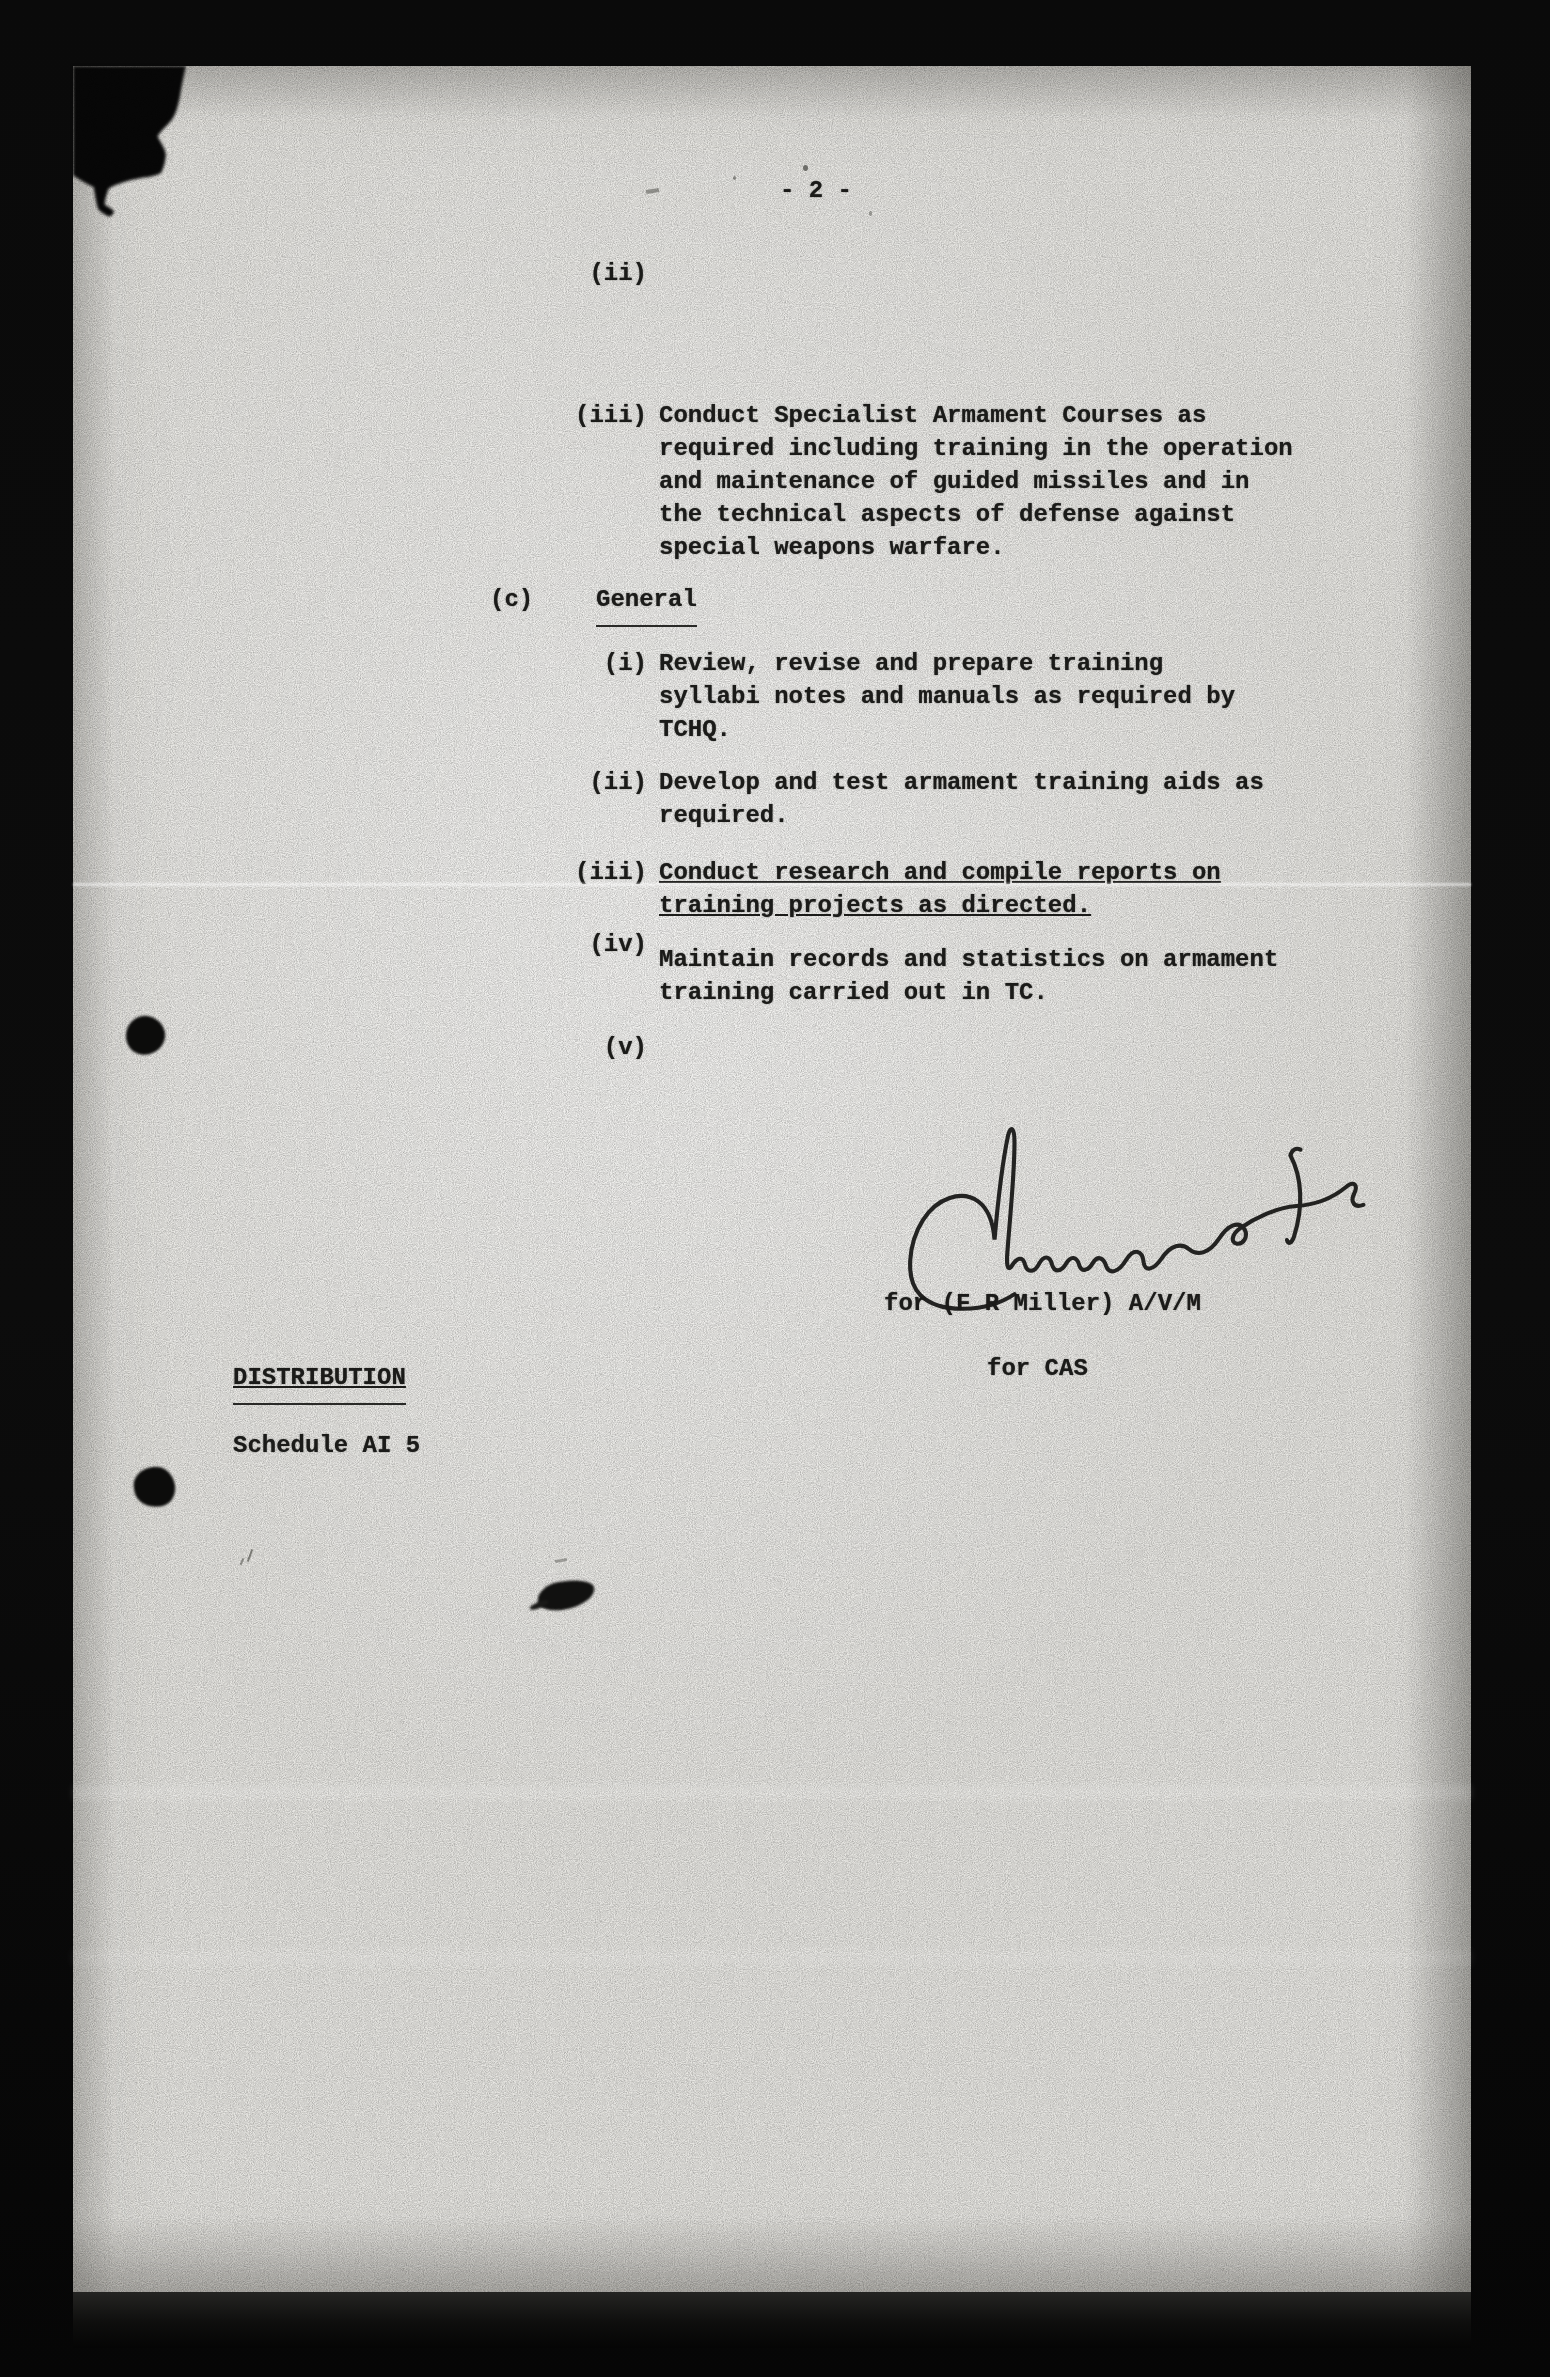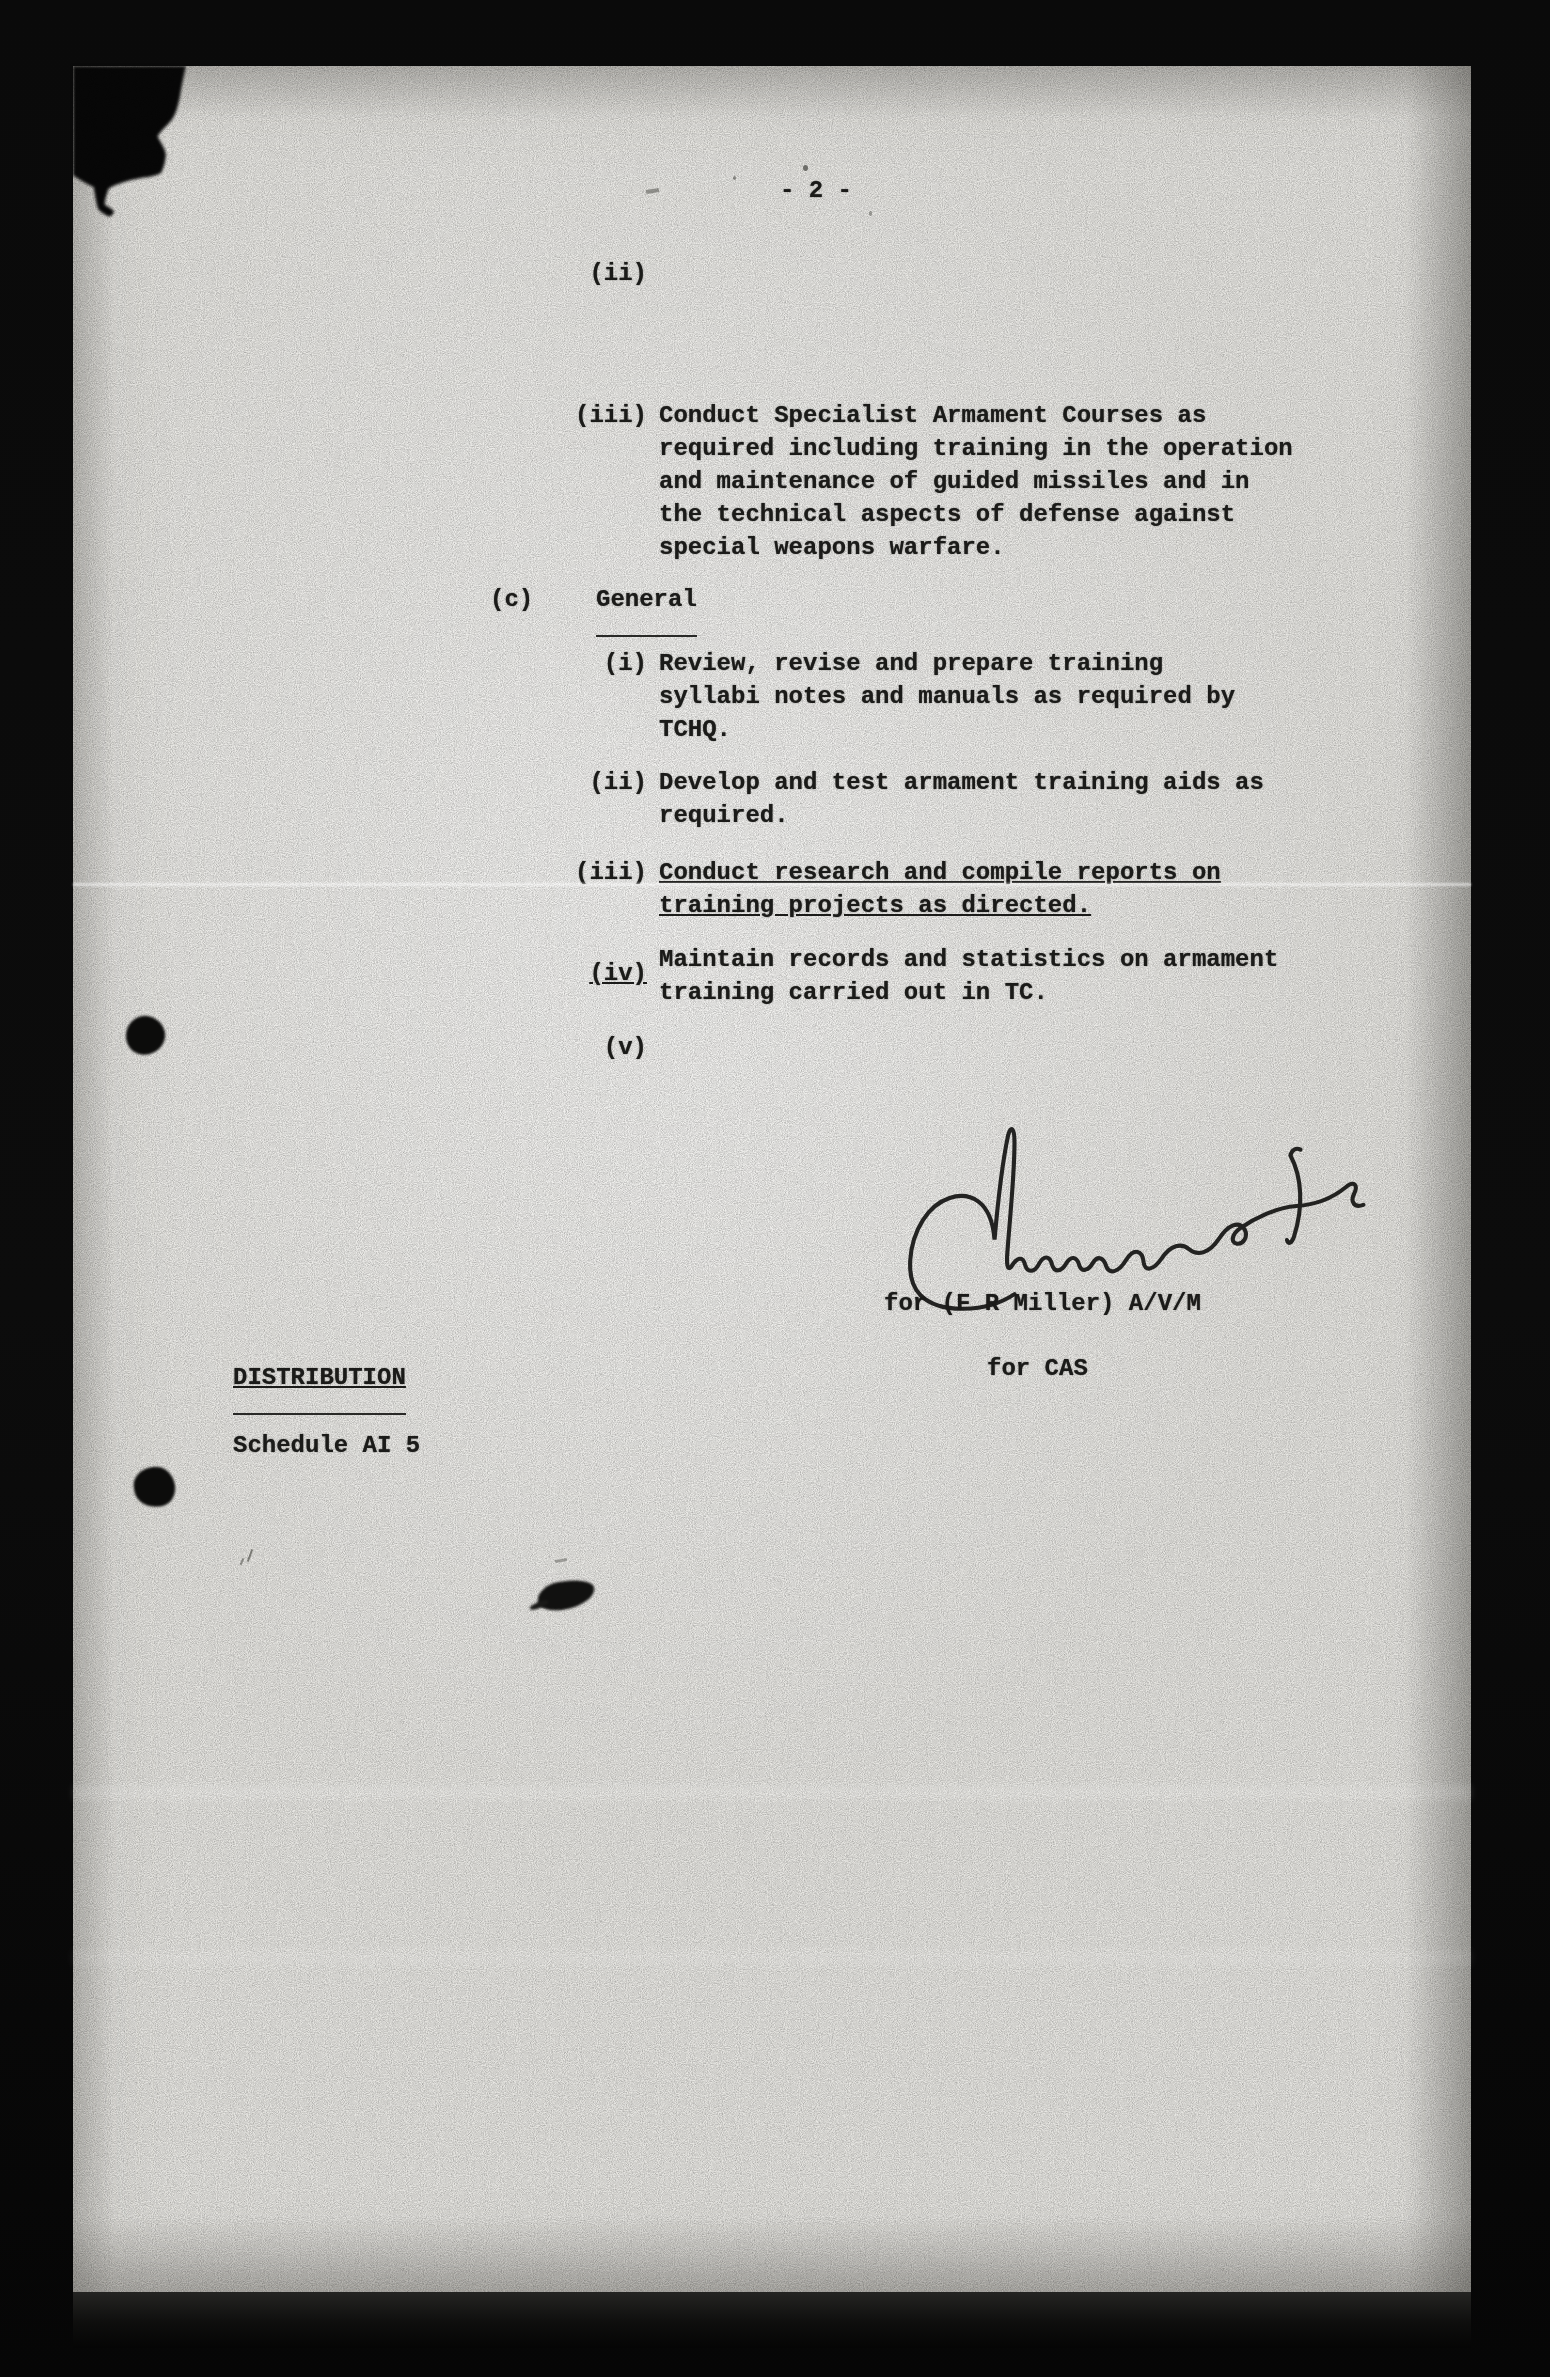--- a/index.html
+++ b/index.html
@@ -36,21 +36,21 @@
     font-weight: 700;
     font-size: 24px;
     line-height: 33px;
     letter-spacing: 0px;
     white-space: pre;
     text-shadow: 0 0 1.2px rgba(20,20,18,0.75);
     filter: blur(0.3px);
   }
   .label-box { left: 546px; width: 101px; text-align: right; }
   .body-text { left: 659px; }
-  .underline { border-bottom: 2.9px solid rgba(26,26,24,0.92); padding-bottom: 19px; }
+  .underline { border-bottom: 2.9px solid rgba(26,26,24,0.92); padding-bottom: 9px; }
 
   
   .blob {
     position: absolute; background: #0c0c0b; filter: blur(0.9px);
   }
   .speck { position: absolute; background: #555550; }
   .crease {
     position: absolute; left: 73px; width: 1398px; height: 2.9px;
     background: rgba(255,255,255,0.55); filter: blur(1.2px);
   }
@@ -121,21 +121,21 @@
   <div class="ink label-box" style="top:766px;">(ii)</div>
   <div class="ink body-text" style="top:766px;">Develop and test armament training aids as
 required.</div>
 
   <div class="ink label-box" style="top:856px;">(iii)</div>
   <div class="ink body-text" style="top:856px;text-decoration:underline;">Conduct research and compile reports on
 training projects as directed.</div>
 
   <div class="crease" style="top:883px;"></div>
 
-  <div class="ink label-box" style="top:957px;text-decoration:underline;">(iv)</div>
+  <div class="ink label-box" style="top:928px;">(iv)</div>
   <div class="ink body-text" style="top:943px;">Maintain records and statistics on armament
 training carried out in TC.</div>
 
   <div class="ink label-box" style="top:1031px;">(v)</div>
 
   <div class="blob" style="left:126px; top:1016px; width:39px; height:39px;
        border-radius: 48% 52% 55% 45% / 50% 48% 52% 50%; transform:rotate(12deg);"></div>
 
   <svg class="overlay" style="left:863px; top:1119px; filter: blur(0.4px);" width="505" height="194" viewBox="0 0 860 330">
     <g fill="none" stroke="#141412" stroke-width="7" stroke-linecap="round" opacity="0.92">

